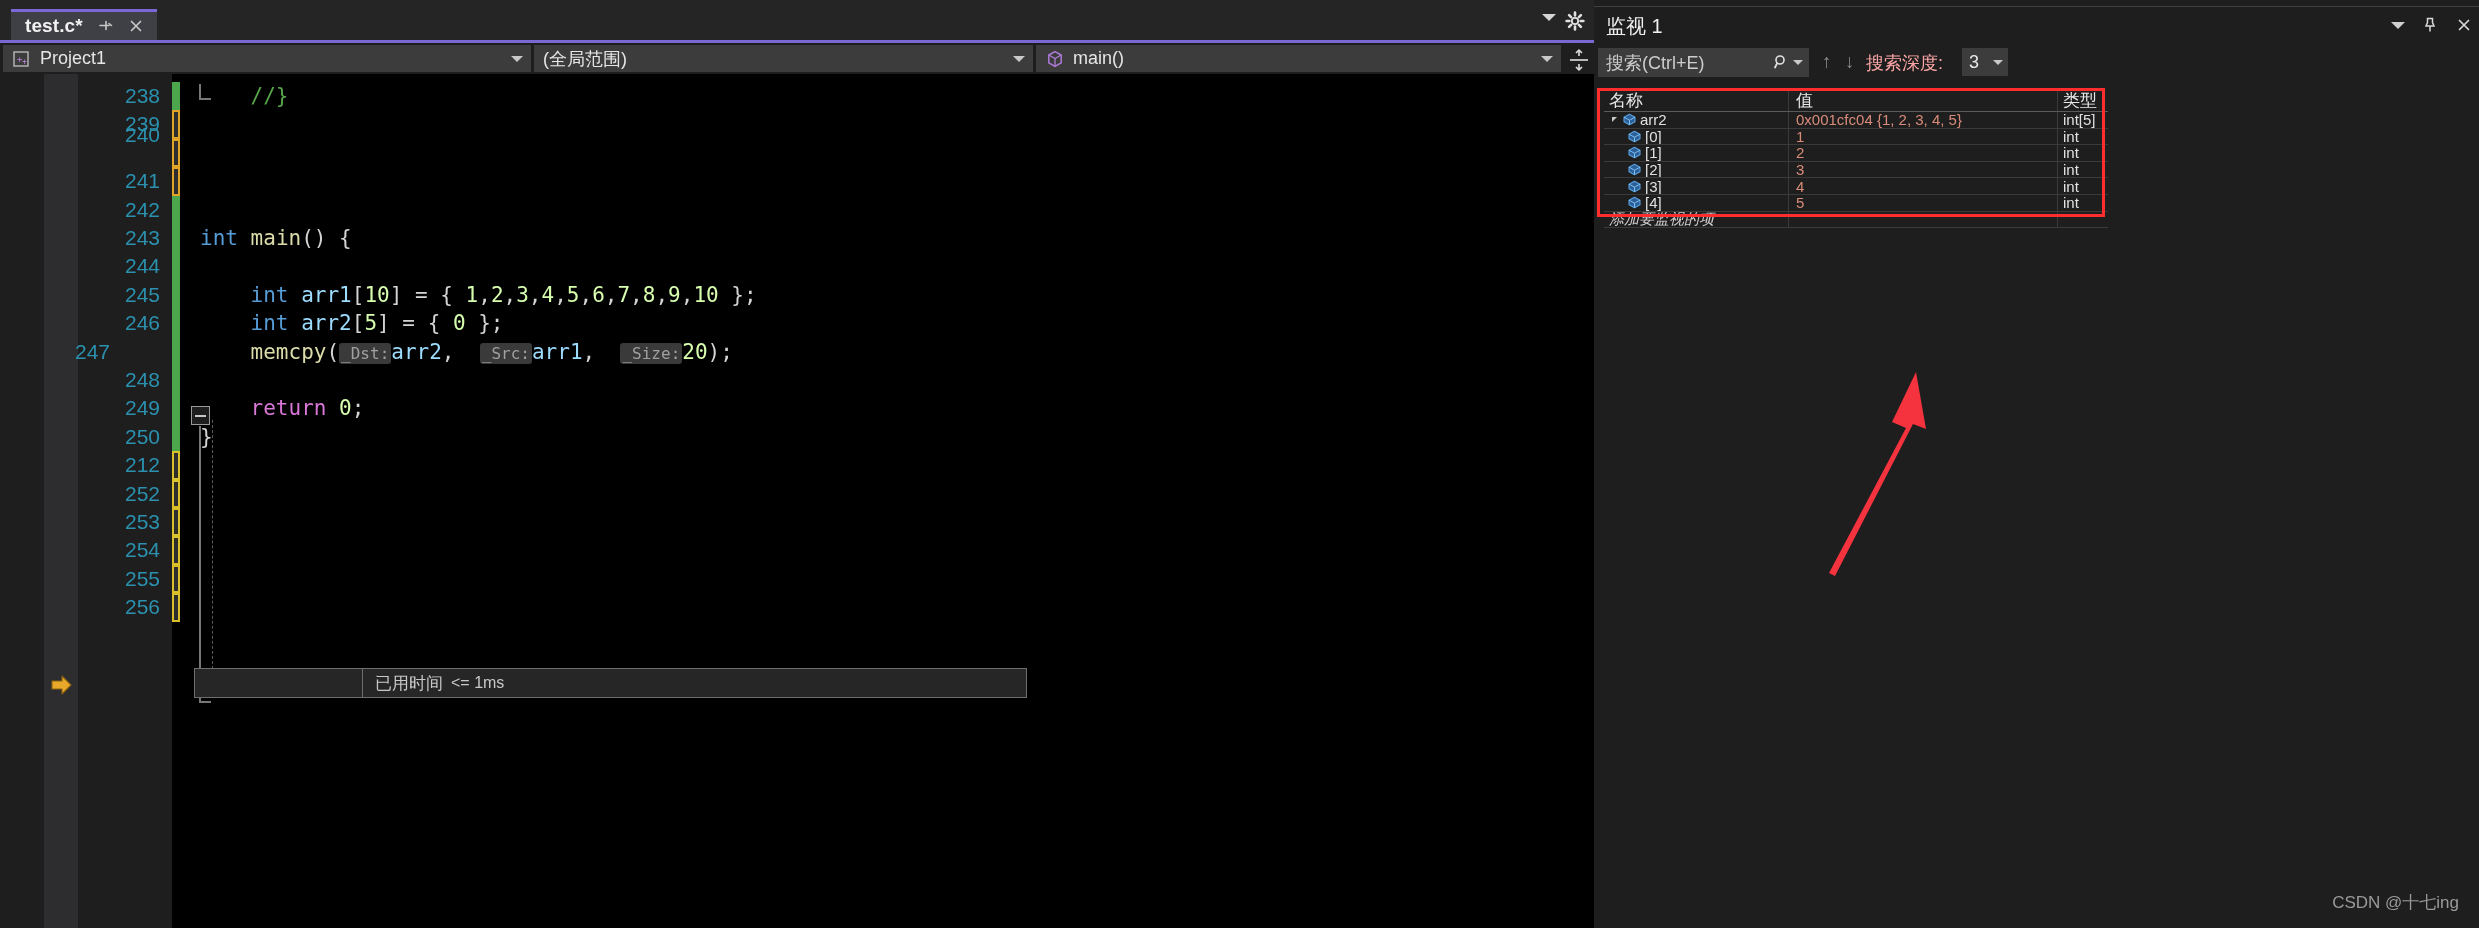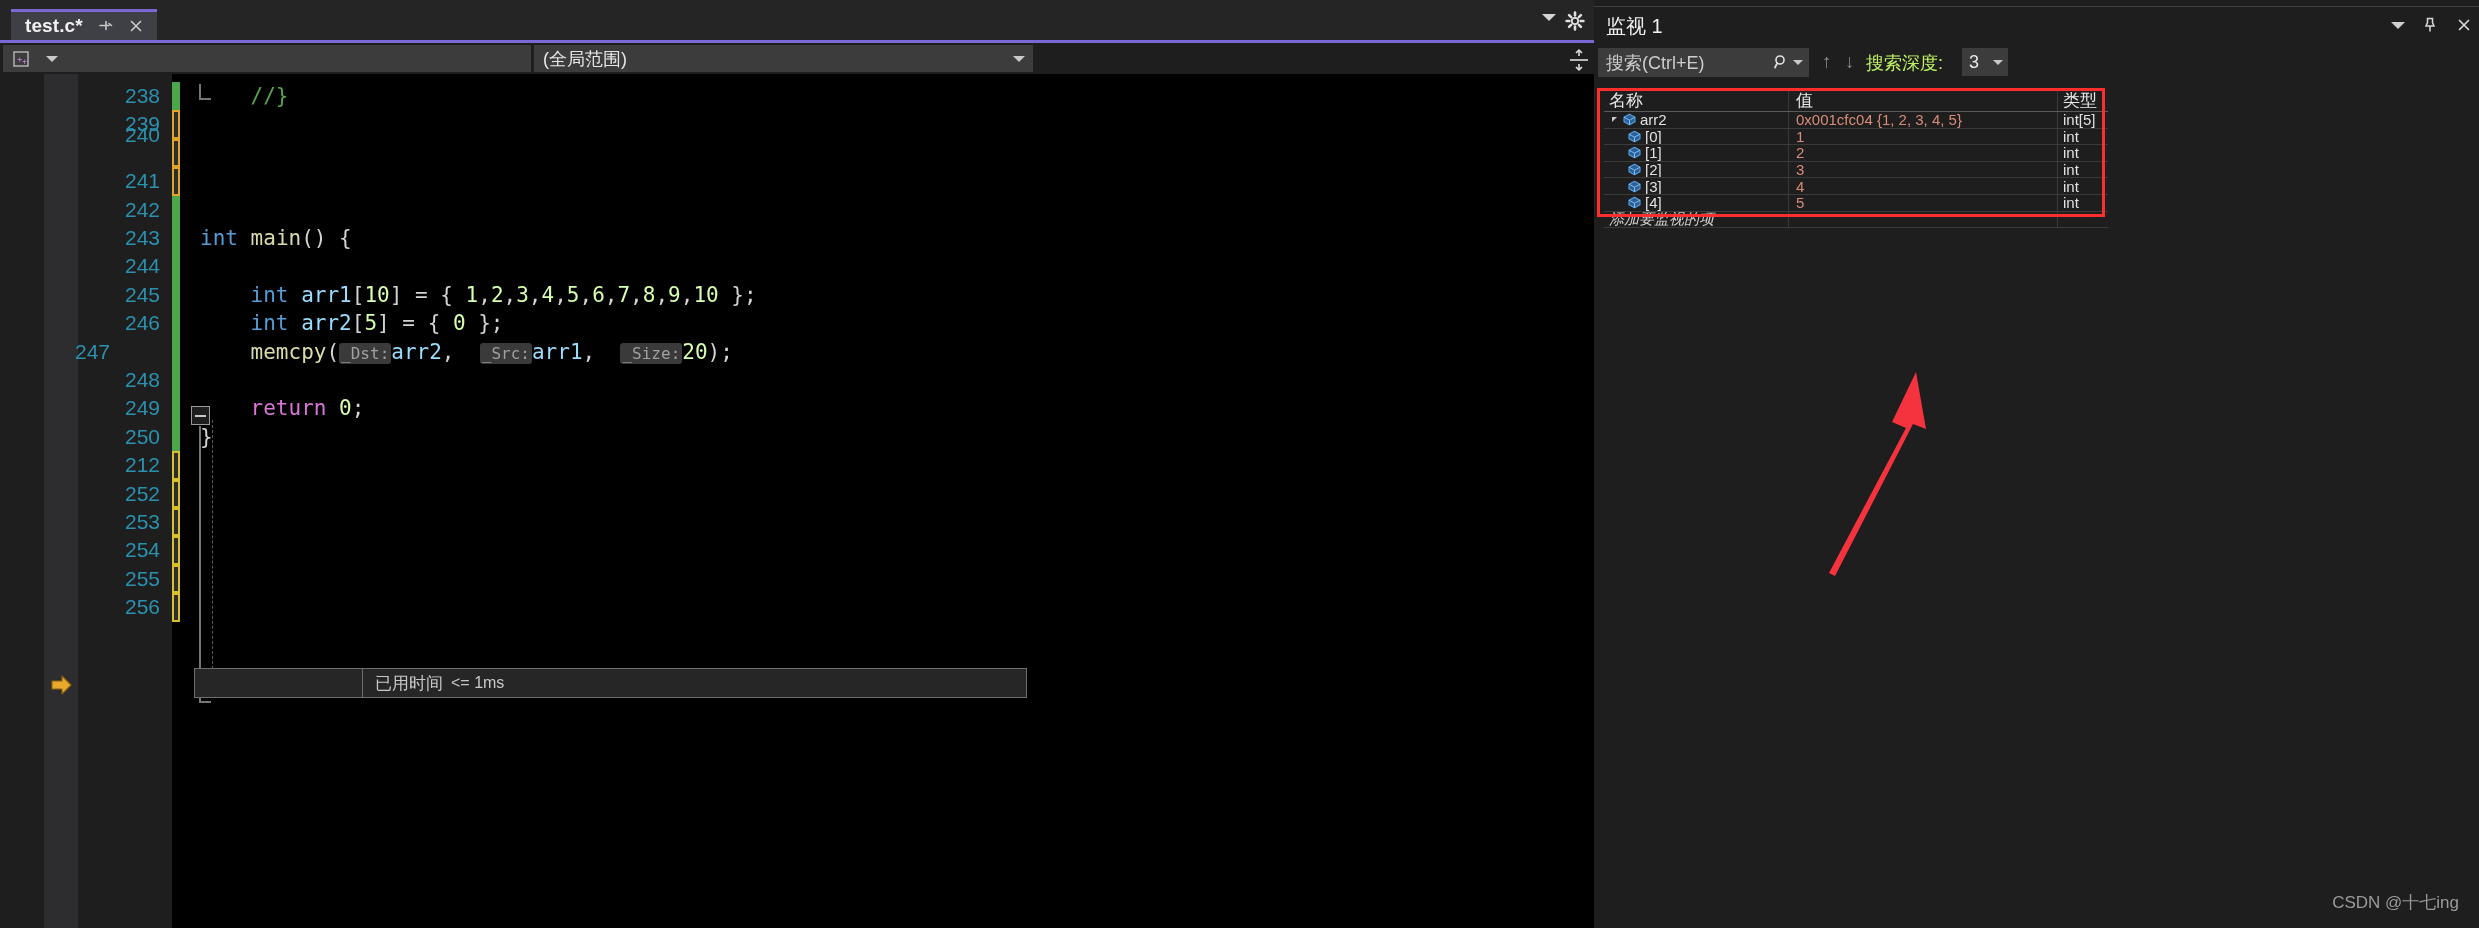--- a/index.html
+++ b/index.html
@@ -119,21 +119,21 @@
 
   .watch-toolbar { position: absolute; left: 0; top: 47px; width: 885px; height: 32px; display: flex; align-items: center; }
   .search-box {
     position: absolute; left: 4px; top: 1px; width: 211px; height: 29px; background: #3c3c3c;
     display: flex; align-items: center; padding: 0 6px 0 8px; cursor: text;
   }
   .search-box .sph { flex: 1; color: #cccccc; font-size: 18px; }
   .mag { width: 17px; height: 17px; margin-right: 3px; }
   .mini-caret { width: 0; height: 0; border-left: 5px solid transparent; border-right: 5px solid transparent; border-top: 5px solid #c9c9c9; }
   .nav-arrow { position: absolute; color: #8a8a8a; font-size: 19px; cursor: pointer; }
-  .depth-label { position: absolute; left: 272px; top: 4px; color: #bef264; font-size: 18px; }
+  .depth-label { position: absolute; left: 272px; top: 4px; color: #fca5a5; font-size: 18px; }
   .depth-combo { position: absolute; left: 368px; top: 1px; width: 46px; height: 28px; background: #3c3c3c;
                  display: flex; align-items: center; justify-content: space-between; padding: 0 5px 0 7px; cursor: pointer; }
   .depth-combo .dv { color: #e8e8e8; font-size: 18px; }
 
   
   .hl-rect { position: absolute; left: 3px; top: 88px; width: 508px; height: 129px; border: 3px solid #ff2d2d; pointer-events: none; }
 
   
   .wgrid { position: absolute; left: 10px; top: 90px; width: 504px; }
   .wrow { display: flex; height: 16.6px; align-items: center; border-bottom: 1px solid #3a3a3a; }
@@ -191,24 +191,35 @@
 
     <div class="nav-bar">
       <div class="nav-combo c1">
         <span class="nav-ic">
           <svg width="20" height="20" viewBox="0 0 20 20">
             <rect x="2" y="3" width="14" height="14" fill="none" stroke="#b8b8b8" stroke-width="1.4"></rect>
             <text x="5" y="13" font-size="9" fill="#c586e0" font-family="monospace">+</text>
             <text x="10" y="15" font-size="8" fill="#c586e0" font-family="monospace">+</text>
           </svg>
         </span>
+        <span class="nav-label">Project1</span>
         <span class="cb-caret"></span>
       </div>
       <div class="nav-combo c2">
         <span class="nav-label">(全局范围)</span>
+        <span class="cb-caret"></span>
+      </div>
+      <div class="nav-combo c3">
+        <span class="nav-ic">
+          <svg width="20" height="20" viewBox="0 0 20 20">
+            <path d="M10 2.6l6.2 3.4v7.9L10 17.4 3.8 13.9V6z" fill="none" stroke="#b07bd8" stroke-width="1.5"></path>
+            <path d="M3.8 6L10 9.5 16.2 6M10 9.5v7.9" fill="none" stroke="#b07bd8" stroke-width="1.3"></path>
+          </svg>
+        </span>
+        <span class="nav-label">main()</span>
         <span class="cb-caret"></span>
       </div>
       <div class="nav-split">
         <svg width="24" height="26" viewBox="0 0 24 26">
           <path d="M3 13h18" stroke="#e0e0e0" stroke-width="1.6"></path>
           <path d="M12 3v6M12 17v6" stroke="#e0e0e0" stroke-width="1.6"></path>
           <path d="M9 6l3-3 3 3M9 20l3 3 3-3" fill="none" stroke="#e0e0e0" stroke-width="1.6" stroke-linejoin="round"></path>
         </svg>
       </div>
     </div>

